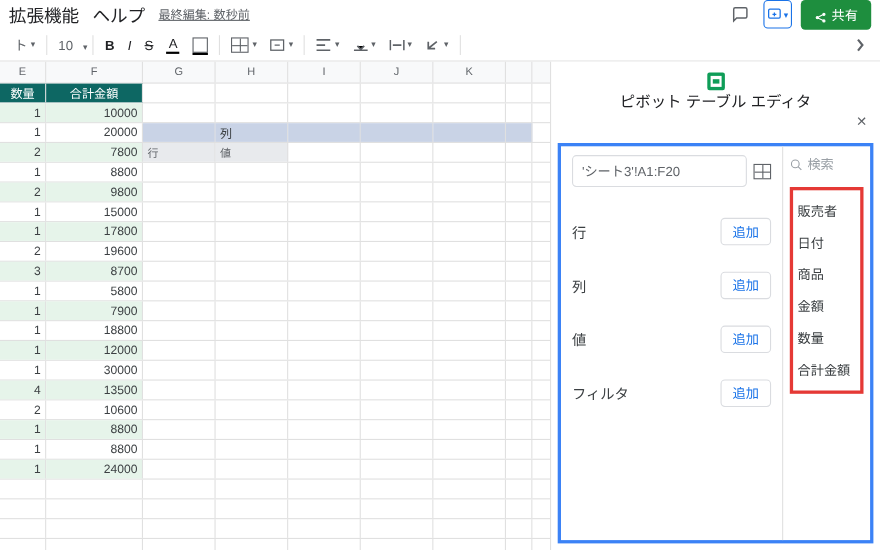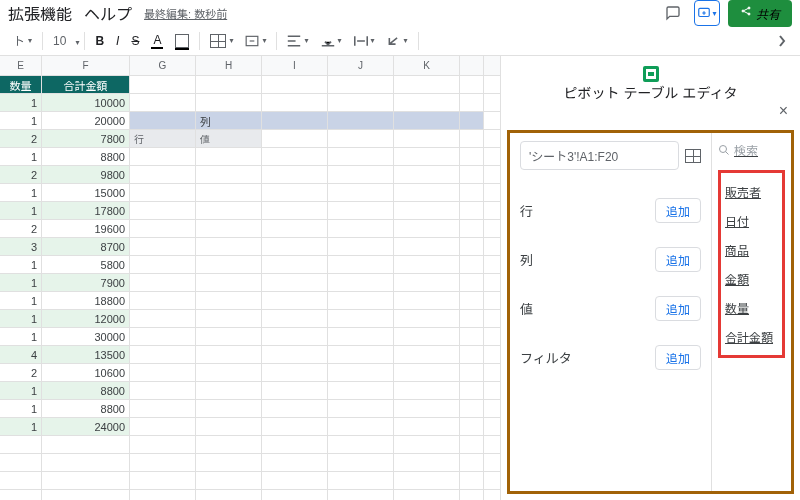--- a/index.html
+++ b/index.html
@@ -3,21 +3,21 @@
 <meta charset="utf-8">
 <style>
   * { box-sizing: border-box; margin: 0; padding: 0; }
   body { font-family: Arial, "Hiragino Sans", "Noto Sans JP", sans-serif; font-size: 12px; color: #3c4043; background: #fff; width: 800px; height: 500px; overflow: hidden; position: relative; }
   .topbar { display: flex; align-items: center; height: 26px; padding: 0 8px; gap: 12px; }
   .menu { display: flex; gap: 12px; font-size: 16px; color: #202124; }
   .lastedit { color: #5f6368; text-decoration: underline; font-size: 11px; }
   .topright { margin-left: auto; display: flex; align-items: center; gap: 8px; }
   .chat-ic, .plus-ic { width: 26px; height: 26px; display: flex; align-items: center; justify-content: center; border-radius: 4px; color: #5f6368; }
   .plus-ic { border: 1px solid #1a73e8; color: #1a73e8; border-radius: 4px; }
-  .sharebtn { background: #1e8e3e; color: #000000; padding: 5px 12px; border-radius: 4px; font-size: 12px; display: flex; align-items: flex-start; gap: 4px; font-style: italic; }
+  .sharebtn { background: #1e8e3e; color: #ffffff; padding: 5px 12px; border-radius: 4px; font-size: 12px; display: flex; align-items: flex-end; gap: 4px; }
   .toolbar { display: flex; align-items: center; height: 30px; padding: 0 8px; gap: 2px; border-bottom: 1px solid #e0e0e0; font-size: 12px; color: #5f6368; }
   .tbtn { padding: 3px 5px; display: flex; align-items: center; gap: 1px; }
   .tsep { width: 1px; height: 18px; background: #e0e0e0; margin: 0 3px; }
   .dd::after { content: "▾"; font-size: 8px; margin-left: 2px; color: #5f6368; }
   .bold { font-weight: bold; color: #202124; }
   .ital { font-style: italic; color: #202124; }
   .strike { text-decoration: line-through; color: #202124; }
   .Abox { border-bottom: 2px solid #000; color: #202124; padding: 0 2px; }
   .fill-ic { width: 14px; height: 14px; background: #fff; border: 1px solid #5f6368; position: relative; }
   .fill-ic::after { content: ""; position: absolute; bottom: -3px; left: -1px; right: -1px; height: 2px; background: #000; }
@@ -39,30 +39,30 @@
   .colK { width: 66px; }
   .colL { width: 24px; }
   .pivot-row-sel { background: #c9d3e6; }
   .pivot-lbl { background: #e8eaed; font-size: 10px; color: #5f6368; }
   .panel { width: 300px; border-left: 1px solid #e0e0e0; background: #fff; display: flex; flex-direction: column; position: relative; }
   .panel-hd { display: flex; align-items: center; padding: 10px 12px; gap: 0; font-size: 14px; color: #202124; flex-direction: column; }
   .sheets-ic { width: 16px; height: 16px; background: #0f9d58; border-radius: 2px; position: relative; }
   .sheets-ic::before { content: ""; position: absolute; inset: 3px; background: #fff; }
   .sheets-ic::after { content: ""; position: absolute; left: 5px; right: 5px; top: 6px; bottom: 6px; background: #0f9d58; }
   .panel-close { margin-left: auto; font-size: 16px; color: #5f6368; }
-  .panel-body { flex: 1; display: flex; border: 3px solid #a16207; margin: 0 6px 6px 6px; }
+  .panel-body { flex: 1; display: flex; border: 3px solid #3b82f6; margin: 0 6px 6px 6px; }
   .panel-left { flex: 1; padding: 8px 10px; display: flex; flex-direction: column; gap: 4px; }
   .range-row { display: flex; align-items: center; gap: 6px; margin-bottom: 14px; }
   .range-in { flex: 1; border: 1px solid #dadce0; border-radius: 4px; padding: 5px 8px; font-size: 12px; color: #5f6368; }
   .grid-ic { width: 16px; height: 14px; border: 1px solid #5f6368; position: relative; }
   .grid-ic::before { content: ""; position: absolute; left: 50%; top: 0; bottom: 0; width: 1px; background: #5f6368; }
   .grid-ic::after { content: ""; position: absolute; top: 50%; left: 0; right: 0; height: 1px; background: #5f6368; }
   .sect-row { display: flex; align-items: center; justify-content: space-between; padding: 10px 0; font-size: 13px; color: #3c4043; }
   .add-btn { border: 1px solid #dadce0; border-radius: 4px; padding: 3px 10px; font-size: 12px; color: #1a73e8; background: #fff; }
-  .panel-right { width: 80px; border-left: 1px solid #e0e0e0; padding: 8px 6px; text-decoration: underline; }
+  .panel-right { width: 80px; border-left: 1px solid #e0e0e0; padding: 8px 6px; }
   .search-row { display: flex; align-items: center; gap: 4px; color: #9aa0a6; font-size: 12px; margin-bottom: 12px; }
   .field-list { border: 3px solid #e53935; padding: 4px 2px; }
   .field { font-size: 12px; color: #3c4043; padding: 6px 2px; }
   .chev { font-size: 10px; color: #5f6368; }
   svg { display: block; }
 </style>
 </head>
 <body>
 
 <div class="topbar">

